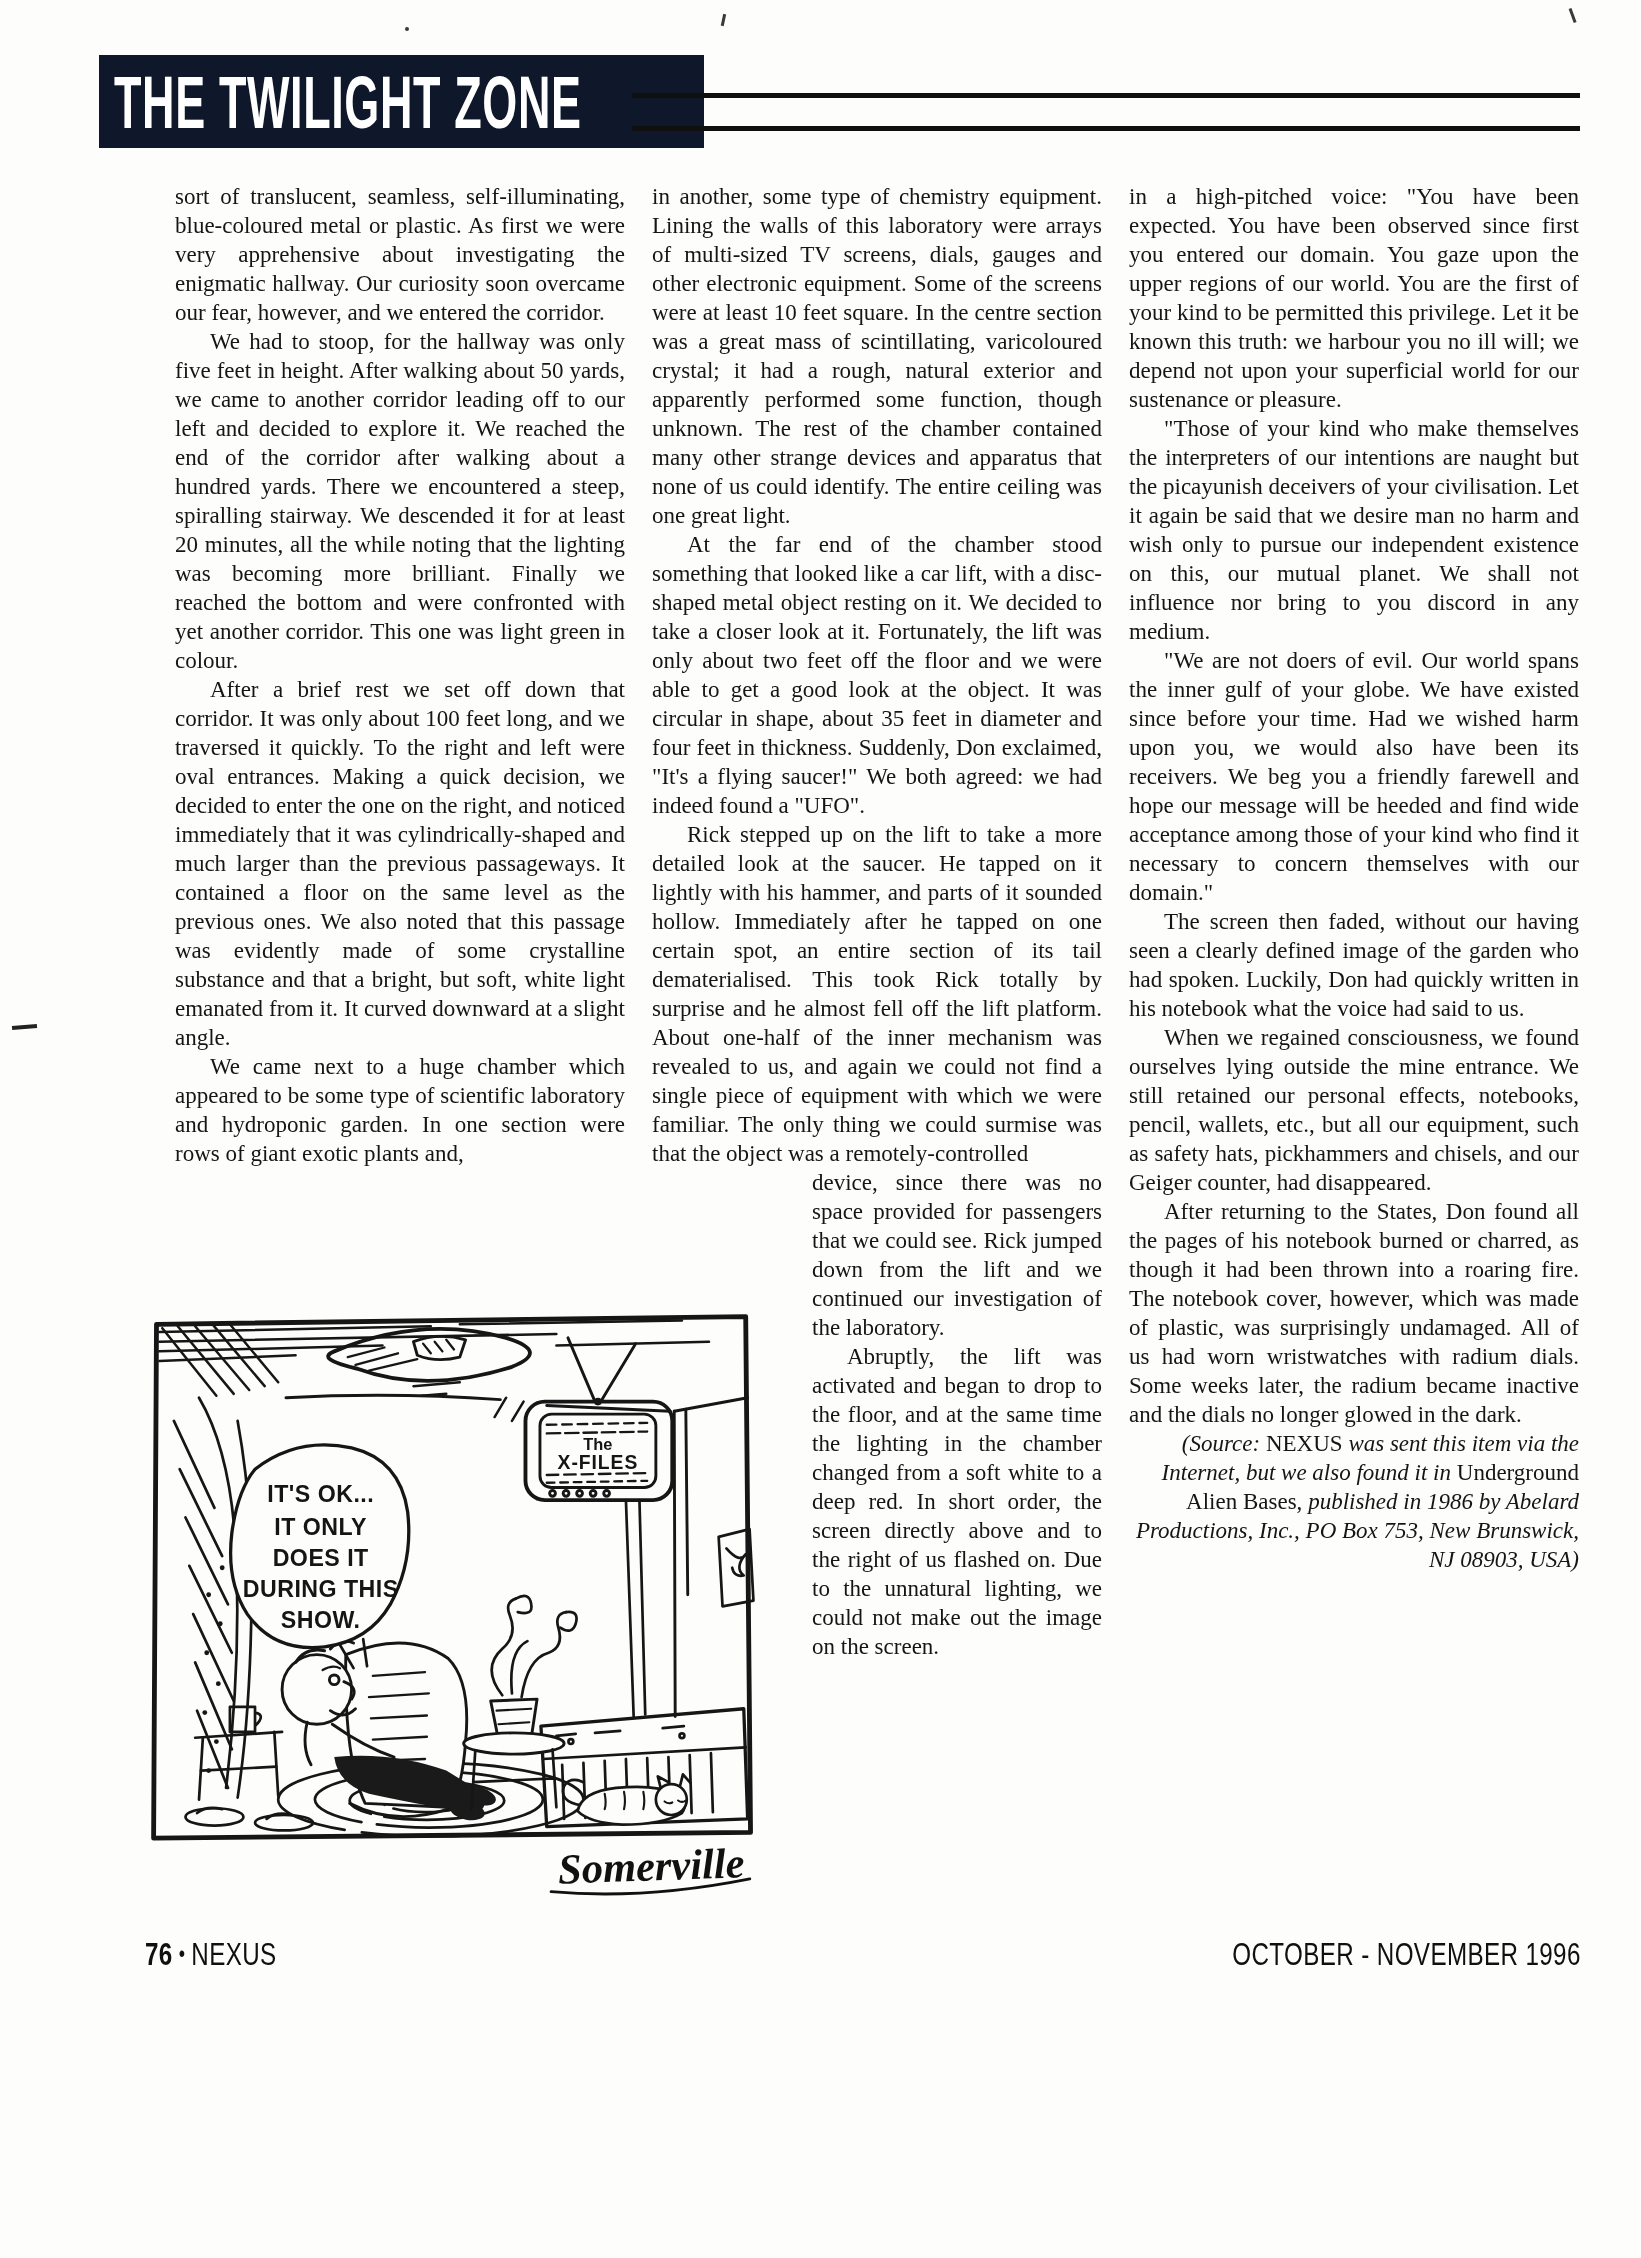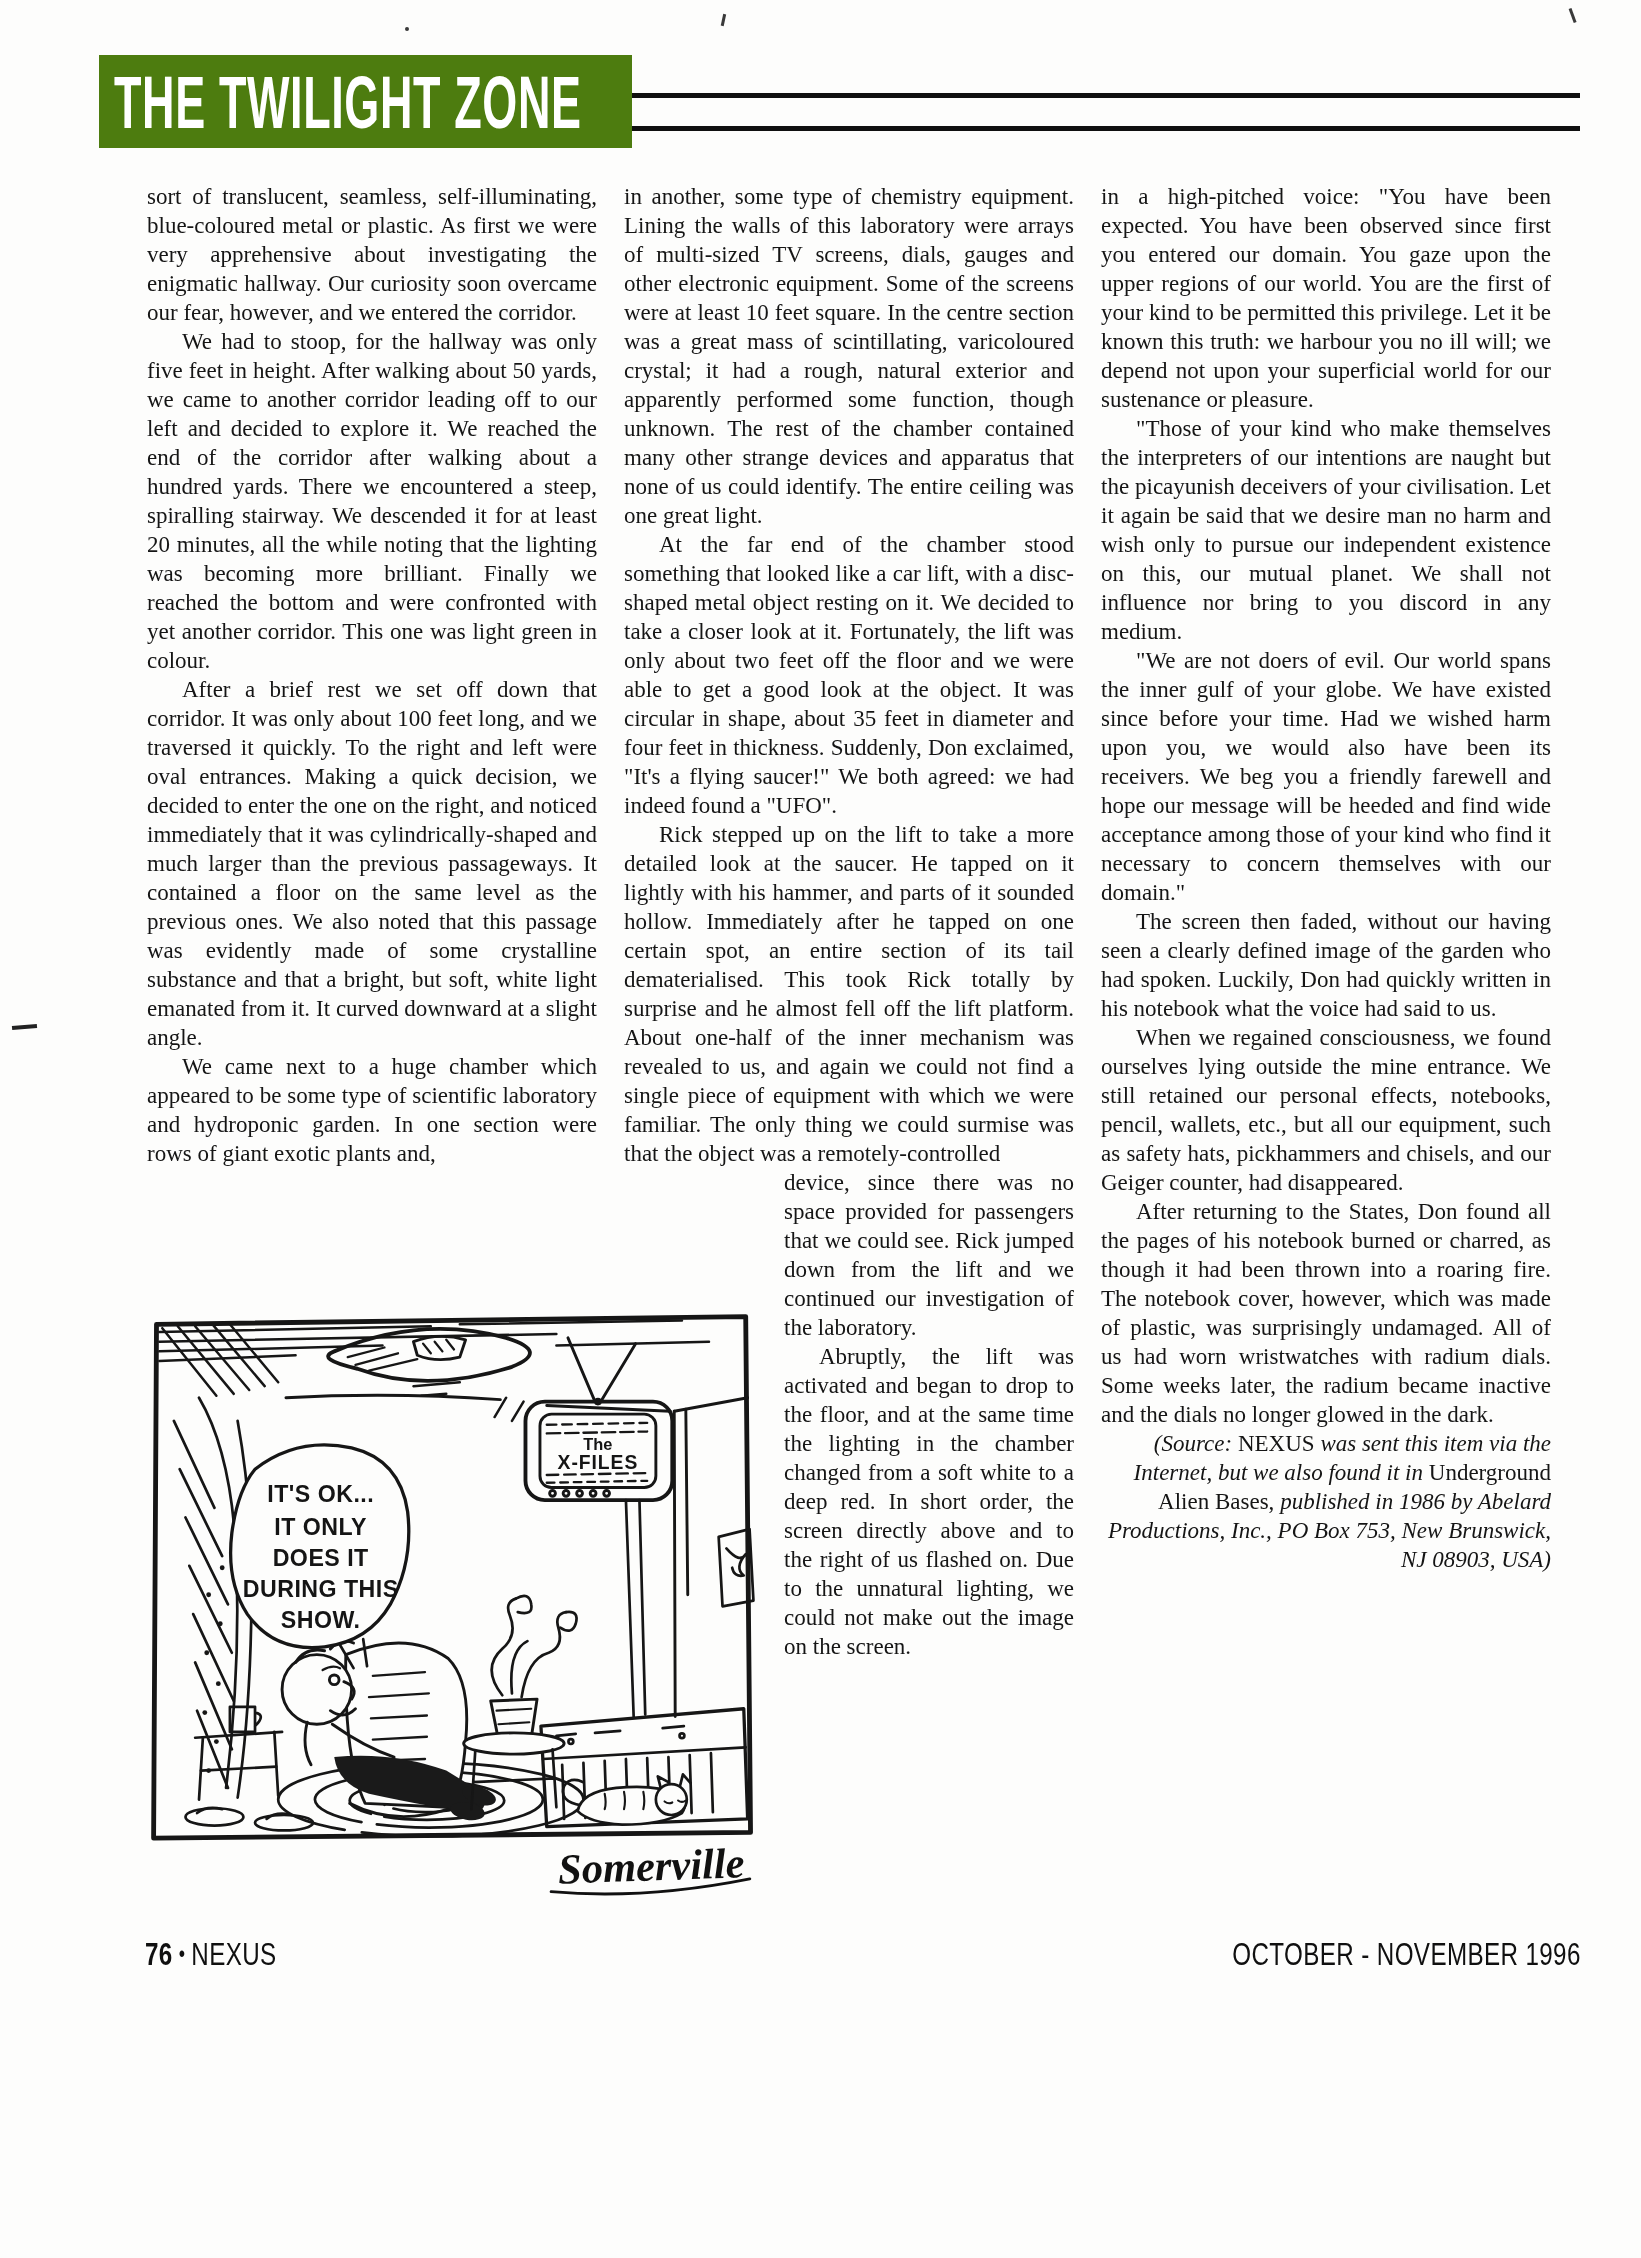--- a/index.html
+++ b/index.html
@@ -2,33 +2,34 @@
 <html><head>
 <meta charset="utf-8">
 <style>
   html,body{margin:0;padding:0;}
   body{
     width:1641px;height:2258px;position:relative;background:#fdfdfc;
     font-family:"Liberation Serif",serif;color:#141414;overflow:hidden;
   }
   .abs{position:absolute;}
   
-  .banner{left:99px;top:55px;width:533px;height:93px;background:#4d7c0f;}
+  .banner{left:99px;top:55px;width:605px;height:93px;background:#0f172a;}
   .banner h1{
     margin:0;padding-left:25px;line-height:95px;white-space:nowrap;
     font-family:"Liberation Sans",sans-serif;font-weight:700;font-size:75px;
     color:#ffffff;letter-spacing:1px;transform:scaleX(0.60);transform-origin:0 50%;
   }
   .rule{height:4.8px;background:#101010;}
   .rule-top{left:632px;top:93px;width:948px;}
   .rule-bot{left:632px;top:126px;width:948px;}
   
   .col{
     font-size:23px;line-height:29px;text-align:justify;hyphens:none;
     color:#151515;
+    margin-left:28px;
   }
   .col p{margin:0;}
   .col p.ind{text-indent:35px;}
   .col1{left:147px;top:182px;width:450px;max-height:1120px;overflow:hidden;}
   .col2{left:624px;top:182px;width:450px;max-height:1748px;overflow:hidden;}
   .col2 .narrow{width:290px;margin-left:160px;}
   .col3{left:1101px;top:182px;width:450px;max-height:1750px;overflow:hidden;}
   .source{text-align:right;font-style:italic;}
   .source .rm{font-style:normal;}
   

